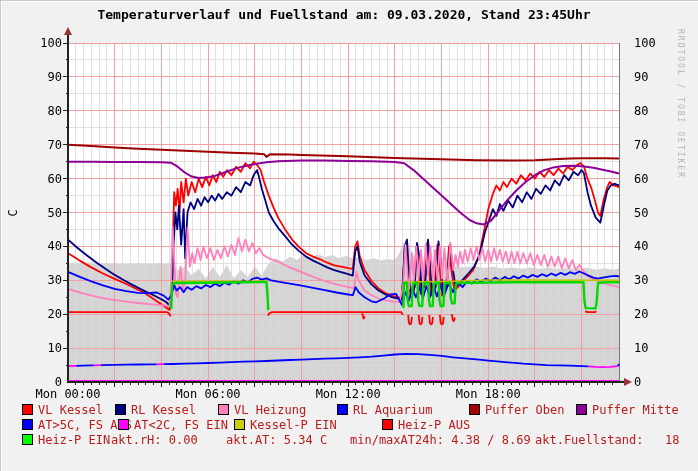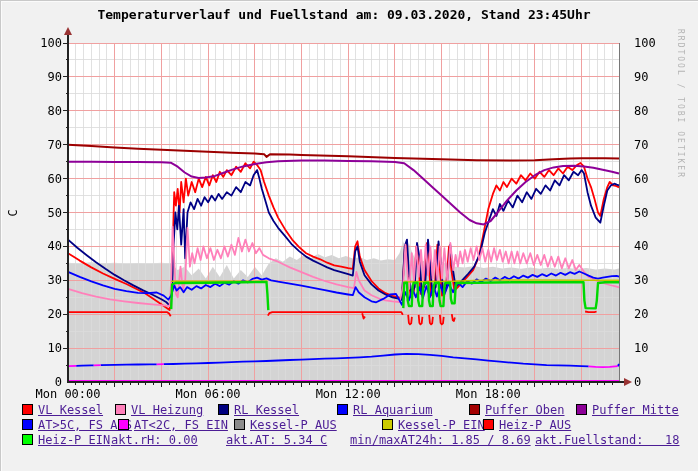--- a/index.html
+++ b/index.html
@@ -4,21 +4,21 @@
 <style>
   html,body{margin:0;padding:0;background:#e8e8e8;}
   .rrd{position:relative;width:698px;height:471px;background:#f1f1f1;overflow:hidden;
        border:1px solid #c9c9c9;box-shadow:inset 1px 1px 0 #fbfbfb, inset -1px -1px 0 #d0d0d0;
        font-family:"DejaVu Sans Mono","Liberation Mono",monospace;}
   .title{position:absolute;top:6px;left:0;width:686px;text-align:center;
          font-size:13px;font-weight:bold;color:#000;white-space:pre;}
   .watermark{position:absolute;left:684px;top:28px;transform:rotate(90deg);transform-origin:0 0;
              font-size:8px;letter-spacing:2px;color:#b4b4b4;white-space:pre;}
   svg.plot{position:absolute;left:0;top:0;}
-  .legend{position:absolute;left:21px;top:401px;width:670px;font-size:12px;color:#4c1d95;text-decoration:underline;}
+  .legend{position:absolute;left:21px;top:401px;width:670px;font-size:12px;color:#b91c1c;}
   .lrow{display:flex;flex-direction:row;align-items:center;height:15px;white-space:pre;}
   .li{display:inline-flex;align-items:center;white-space:pre;flex-shrink:0;}
   .sw{display:inline-block;width:9px;height:9px;border:1px solid #000;margin-right:5px;flex-shrink:0;}
   .row1 .li:nth-child(1){width:93px}.row1 .li:nth-child(2){width:103px}
   .row1 .li:nth-child(3){width:119px}.row1 .li:nth-child(4){width:132px}
   .row1 .li:nth-child(5){width:107px}
   .row2 .li:nth-child(1){width:96px}.row2 .li:nth-child(2){width:116px}
   .row2 .li:nth-child(3){width:148px}.row2 .li:nth-child(4){width:101px}
   .row2 .li:nth-child(5){width:102px}
   .row3 .li:nth-child(1){width:89px}.row3 .li:nth-child(2){width:115px}
@@ -276,34 +276,33 @@
       <text x="67" y="397" text-anchor="middle" font-family="&quot;DejaVu Sans Mono&quot;,&quot;Liberation Mono&quot;,monospace" font-size="12px" fill="#000">Mon 00:00</text>
       <text x="207.08474576271186" y="397" text-anchor="middle" font-family="&quot;DejaVu Sans Mono&quot;,&quot;Liberation Mono&quot;,monospace" font-size="12px" fill="#000">Mon 06:00</text>
       <text x="347.1694915254237" y="397" text-anchor="middle" font-family="&quot;DejaVu Sans Mono&quot;,&quot;Liberation Mono&quot;,monospace" font-size="12px" fill="#000">Mon 12:00</text>
       <text x="487.2542372881356" y="397" text-anchor="middle" font-family="&quot;DejaVu Sans Mono&quot;,&quot;Liberation Mono&quot;,monospace" font-size="12px" fill="#000">Mon 18:00</text>
       <text transform="translate(16,212) rotate(-90)" text-anchor="middle" font-family="&quot;DejaVu Sans Mono&quot;,&quot;Liberation Mono&quot;,monospace" font-size="12px" fill="#000">C</text>
     </svg>
 
   <div class="legend">
     <div class="lrow row1">
       <span class="li"><span class="sw" style="background: rgb(255, 0, 0);"></span><span>VL Kessel</span></span>
+      <span class="li"><span class="sw" style="background: rgb(0, 0, 128);"></span><span>RL Kessel</span></span>
       <span class="li"><span class="sw" style="background: rgb(255, 128, 186);"></span><span>VL Heizung</span></span>
-      <span class="li"><span class="sw" style="background: rgb(0, 0, 128);"></span><span>RL Kessel</span></span>
       <span class="li"><span class="sw" style="background: rgb(0, 0, 255);"></span><span>RL Aquarium</span></span>
       <span class="li"><span class="sw" style="background: rgb(164, 0, 0);"></span><span>Puffer Oben</span></span>
       <span class="li"><span class="sw" style="background: rgb(141, 0, 152);"></span><span>Puffer Mitte</span></span>
     </div>
     <div class="lrow row2">
       <span class="li"><span class="sw" style="background: rgb(0, 0, 255);"></span><span>AT&gt;5C, FS AUS</span></span>
       <span class="li"><span class="sw" style="background: rgb(255, 0, 255);"></span><span>AT&lt;2C, FS EIN</span></span>
-      <span class="li"><span class="sw" style="background: rgb(140, 140, 140);"></span><span>Kessel-P AUS</span></span>
       <span class="li"><span class="sw" style="background: rgb(204, 204, 0);"></span><span>Kessel-P EIN</span></span>
       <span class="li"><span class="sw" style="background: rgb(255, 0, 0);"></span><span>Heiz-P AUS</span></span>
     </div>
     <div class="lrow row3">
       <span class="li"><span class="sw" style="background: rgb(0, 255, 0);"></span><span>Heiz-P EIN</span></span>
       <span class="li">akt.rH: 0.00</span>
       <span class="li">akt.AT: 5.34 C</span>
-      <span class="li">min/maxAT24h: 1.85 / 8.69</span>
+      <span class="li">min/maxAT24h: 4.38 / 8.69</span>
       <span class="li">akt.Fuellstand:   18</span>
     </div>
   </div>
 </div>
 
 </body></html>

